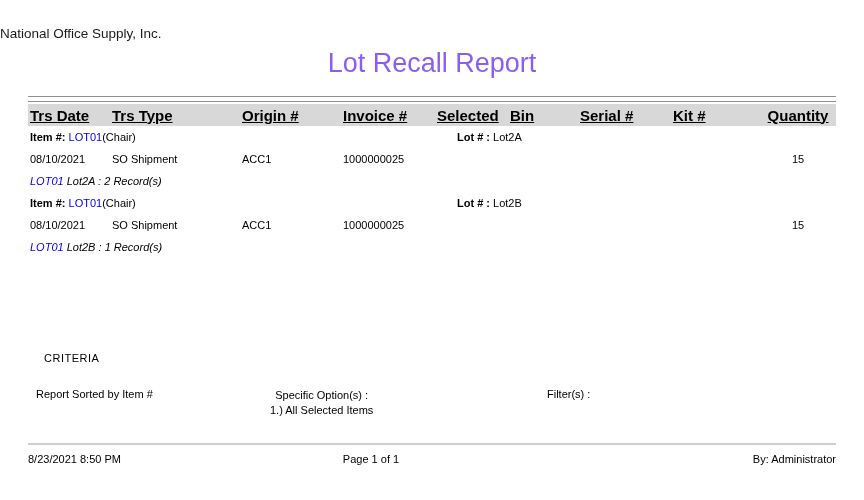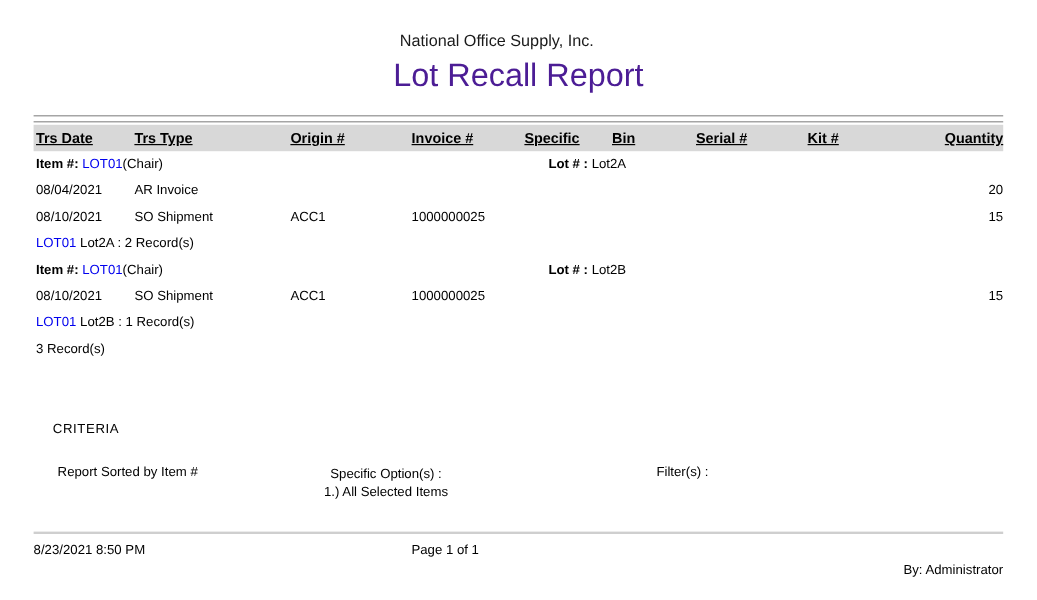--- a/index.html
+++ b/index.html
@@ -3,108 +3,97 @@
 <meta charset="utf-8">
 <style>
   * { margin:0; padding:0; box-sizing:border-box; }
   html,body { background:#fff; }
   body {
     width:864px; height:500px; position:relative; overflow:hidden;
     font-family:"Liberation Sans", sans-serif; color:#000;
   }
   .company {
     position:absolute; top:26px; left:0; width:780px;
-    text-align:center; font-size:13.5px; color:#1a1a1a;margin-left:24px;
+    text-align:left; font-size:13.5px; color:#1a1a1a;
   }
   .title {
     position:absolute; top:48px; left:0; width:864px;
-    text-align:center; font-size:27px; font-weight:400; color:#4c1d95;
+    text-align:center; font-size:27px; font-weight:400; color:#8b5cf6;
   }
   .rule-double {
     position:absolute; top:96px; left:28px; width:808px; height:6px;
     border-top:1px solid #8f8f8f; border-bottom:1px solid #8f8f8f;
   }
   .row {
     display:grid;
     grid-template-columns:82px 130px 101px 94px 73px 70px 93px 87px 76px;
     padding-left:2px; height:22px; align-items:center;
     font-size:11px;
   }
   .colhead {
     position:absolute; top:104px; left:28px; width:808px; height:22px;
     background:var(--header-bar, #d8d8d8);
   }
   .colhead .cell {
-    font-weight:bold; text-decoration:underline; font-size:12px;
+    font-weight:bold; text-decoration:underline; font-size:15px;
     white-space:nowrap;
   }
   .rows { position:absolute; top:126px; left:28px; width:808px; }
   .cell { white-space:nowrap; overflow:visible; }
-  .qty { text-align:right; }
+  .qty { text-align:center; }
   .span-left { grid-column:1 / 5; }
   .span-right { grid-column:5 / 10;padding-left:20px; }
   .span-all { grid-column:1 / 10; }
   b.lbl { font-weight:bold; }
   .blue { color:var(--link-blue, #0000EE); }
-  .it { }
+  .it { font-style:italic; }
   .criteria-heading { position:absolute; top:352px; left:44px; font-size:11px; letter-spacing:0.5px; }
-  .criteria-sorted { position:absolute; top:388px; left:48px; font-size:11px; }
+  .criteria-sorted { position:absolute; top:388px; left:36px; font-size:11px; }
   .criteria-options { position:absolute; top:388px; left:270px; font-size:11px; line-height:15px;text-align:center; }
   .criteria-filters { position:absolute; top:388px; left:547px; font-size:11px; }
   .footer-rule { position:absolute; top:443px; left:28px; width:808px; height:2px; background:#cfcfcf; }
   .footer-date { position:absolute; top:453px; left:28px; font-size:11px; }
   .footer-page { position:absolute; top:453px; left:0; width:742px; text-align:center; font-size:11px; }
-  .footer-by { position:absolute; top:453px; right:28px; font-size:11px;margin-top:16px; }
+  .footer-by { position:absolute; top:453px; right:28px; font-size:11px; }
 </style>
 </head>
 <body>
 
 <div>
 
   <div class="company">National Office Supply, Inc.</div>
   <div class="title">Lot Recall Report</div>
 
   <div class="rule-double"></div>
 
   <div class="row colhead">
     <div class="cell">Trs Date</div>
     <div class="cell">Trs Type</div>
     <div class="cell">Origin #</div>
     <div class="cell">Invoice #</div>
-    <div class="cell">Specific</div>
+    <div class="cell">Selected</div>
     <div class="cell">Bin</div>
     <div class="cell">Serial #</div>
     <div class="cell">Kit #</div>
     <div class="cell qty">Quantity</div>
   </div>
 
   <div class="rows">
 
     <div class="row">
       <div class="cell span-left">
         <b class="lbl">Item #:</b>
         <span class="blue">LOT01</span><span>(Chair)</span>
       </div>
       <div class="cell span-right">
         <b class="lbl">Lot # :</b>
         <span>Lot2A</span>
       </div>
     </div>
 
-    <div class="row">
-      <div class="cell">08/04/2021</div>
-      <div class="cell">AR Invoice</div>
-      <div class="cell"></div>
-      <div class="cell"></div>
-      <div class="cell"></div>
-      <div class="cell"></div>
-      <div class="cell"></div>
-      <div class="cell"></div>
-      <div class="cell qty">20</div>
-    </div>
     <div class="row">
       <div class="cell">08/10/2021</div>
       <div class="cell">SO Shipment</div>
       <div class="cell">ACC1</div>
       <div class="cell">1000000025</div>
       <div class="cell"></div>
       <div class="cell"></div>
       <div class="cell"></div>
       <div class="cell"></div>
       <div class="cell qty">15</div>
@@ -142,23 +131,20 @@
     </div>
 
     <div class="row">
       <div class="cell span-all it">
         <span class="blue">LOT01</span>
         <span>Lot2B</span>
         <span>: 1 Record(s)</span>
       </div>
     </div>
 
-    <div class="row">
-      <div class="cell span-all it">3 Record(s)</div>
-    </div>
 
   </div>
 
   <div class="criteria-heading">CRITERIA</div>
   <div class="criteria-sorted">Report Sorted by Item #</div>
   <div class="criteria-options">
     <div>Specific Option(s) :</div>
     <div>1.) All Selected Items</div>
   </div>
   <div class="criteria-filters">Filter(s) :</div>

